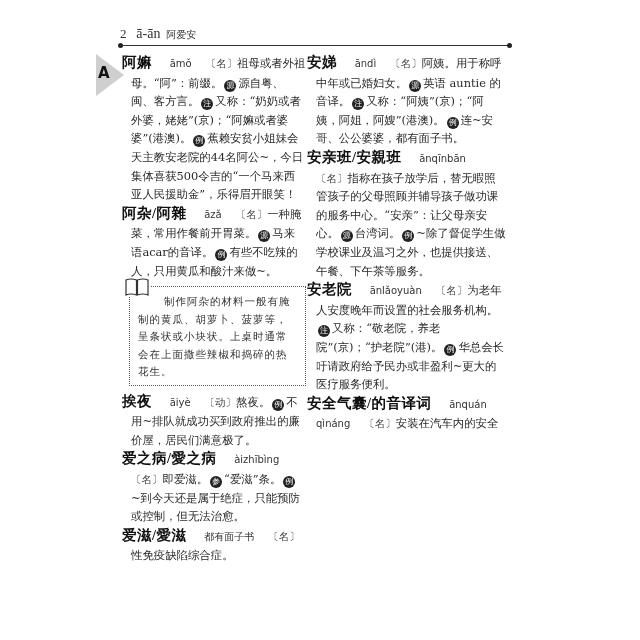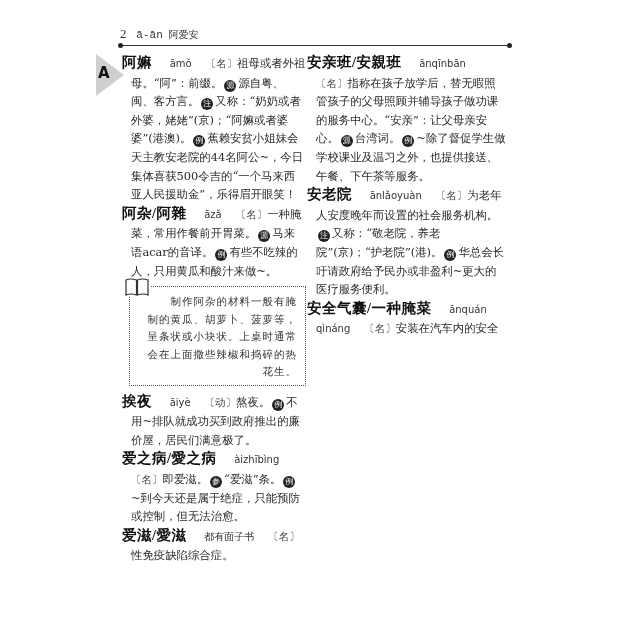--- a/index.html
+++ b/index.html
@@ -1,42 +1,42 @@
 <!DOCTYPE html>
 <html><head>
 <meta charset="utf-8">
 <style>
   html, body { margin: 0; padding: 0; background: #ffffff; }
   body { width: 640px; height: 640px; position: relative; overflow: hidden;
          font-family: "DejaVu Serif", "Liberation Serif", serif; color: #2a2a2a; }
   .page { position: absolute; left: 0; top: 0; width: 640px; height: 640px; }
   .header { position: absolute; left: 120px; top: 26px; font-size: 12px; color: #333; }
   .header .num { font-family: "Liberation Serif", serif; font-size: 13px; margin-right: 6px; }
-  .header .range { font-family: Liberation Mono, monospace; font-size: 11px; margin-top: 25px; }
+  .header .range { font-family: Liberation Serif, serif; font-size: 14px; margin-top: 25px; }
   .header .chars { font-size: 10px; margin-left: 2px; }
   .rule { position: absolute; left: 120px; top: 45px; width: 390px; height: 1px; background: #333; }
   .rule .dot { position: absolute; top: -2px; width: 5px; height: 5px; border-radius: 50%; background: #222; }
   .rule .dot.l { left: -2px; } .rule .dot.r { right: -2px; }
   .tab { position: absolute; left: 96px; top: 54px; width: 0; height: 0;
          border-top: 21px solid transparent; border-bottom: 21px solid transparent;
          border-left: 28px solid #cfcfcf; }
   .tab-letter { position: absolute; left: 98px; top: 64px; font-family: "DejaVu Sans", sans-serif;
                 font-weight: bold; font-size: 15px; color: #111; }
   .col { position: absolute; top: 53px; font-size: 11.4px; line-height: 18.6px; }
   .col.left { left: 131px; width: 175px; }
   .col.right { left: 316px; width: 190px; }
   .entry { margin: 0; }
   .hw { font-weight: bold; font-size: 14.5px; color: #111; letter-spacing: 0.5px; margin-left: -9px; font-family: Liberation Serif, serif; }
   .py { font-family: "DejaVu Sans", sans-serif; font-size: 10px; color: #333; margin: 0 14px; }
   .pos { font-size: 10.5px; color: #444; }
   .mk { display: inline-block; width: 12px; height: 12px; border-radius: 50%; background: #222; color: #fff;
         font-size: 8px; line-height: 12px; text-align: center; vertical-align: -1px; margin: 0 2px;
         font-family: "DejaVu Sans", sans-serif; }
   .note { position: relative; margin: 6px 0 6px -2px; border: 1px dotted #555; padding: 6px 8px 4px 8px;
-          font-size: 10.5px; line-height: 17.5px; color: #333; font-family: "DejaVu Sans", sans-serif; text-align: right; }
+          font-size: 10.5px; line-height: 17.5px; color: #333; font-family: "DejaVu Sans", sans-serif; }
   .note .book { position: absolute; left: -6px; top: -10px; width: 26px; height: 20px; background: #fff; }
   .note .book svg { display: block; }
   .note .txt { text-indent: 26px; letter-spacing: 1px; }
 </style>
 </head>
 <body>
 
 <div class="page">
 
   <div class="header">
@@ -87,30 +87,34 @@
 
     <p class="entry">
       <span class="hw">爱滋/愛滋</span>
       <span class="py">都有面子书</span><span class="pos">〔名〕</span><span>性免疫缺陷综合症。</span>
     </p>
   </div>
 
   <div class="col right">
 
 
+    <p class="entry">
+      <span class="hw">安娣</span>
+      <span class="py">āndì</span><span class="pos">〔名〕</span><span>阿姨。用于称呼中年或已婚妇女。</span><span class="mk">源</span><span>英语 auntie 的音译。</span><span class="mk">注</span><span>又称：“阿姨”(京)；“阿姨，阿姐，阿嫂”(港澳)。</span><span class="mk">例</span><span>连~安哥、公公婆婆，都有面子书。</span>
+    </p>
 
 
     <p class="entry">
       <span class="hw">安亲班/安親班</span>
       <span class="py">ānqīnbān</span><span class="pos">〔名〕</span><span>指称在孩子放学后，替无暇照管孩子的父母照顾并辅导孩子做功课的服务中心。“安亲”：让父母亲安心。</span><span class="mk">源</span><span>台湾词。</span><span class="mk">例</span><span>~除了督促学生做学校课业及温习之外，也提供接送、午餐、下午茶等服务。</span>
     </p>
 
     <p class="entry">
       <span class="hw">安老院</span>
       <span class="py">ānlǎoyuàn</span><span class="pos">〔名〕</span><span>为老年人安度晚年而设置的社会服务机构。</span><span class="mk">注</span><span>又称：“敬老院，养老院”(京)；“护老院”(港)。</span><span class="mk">例</span><span>华总会长吁请政府给予民办或非盈利~更大的医疗服务便利。</span>
     </p>
 
     <p class="entry">
-      <span class="hw">安全气囊/一种腌菜</span>
+      <span class="hw">安全气囊/的音译词</span>
       <span class="py">ānquán qìnáng</span><span class="pos">〔名〕</span><span>安装在汽车内的安全</span>
     </p>
   </div>
 </div>
 
 </body></html>

